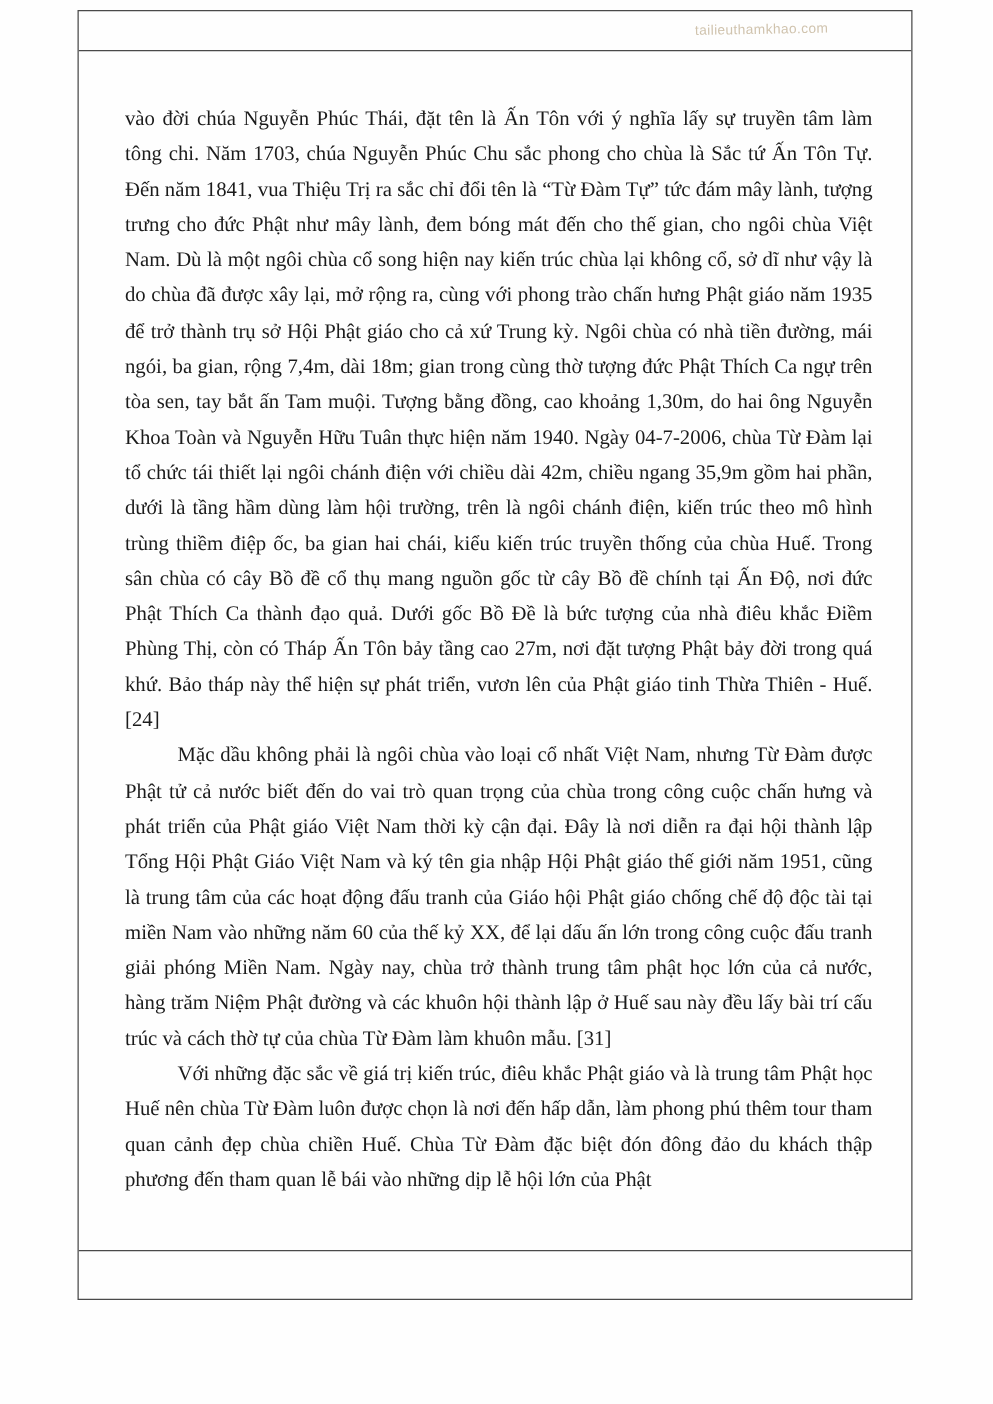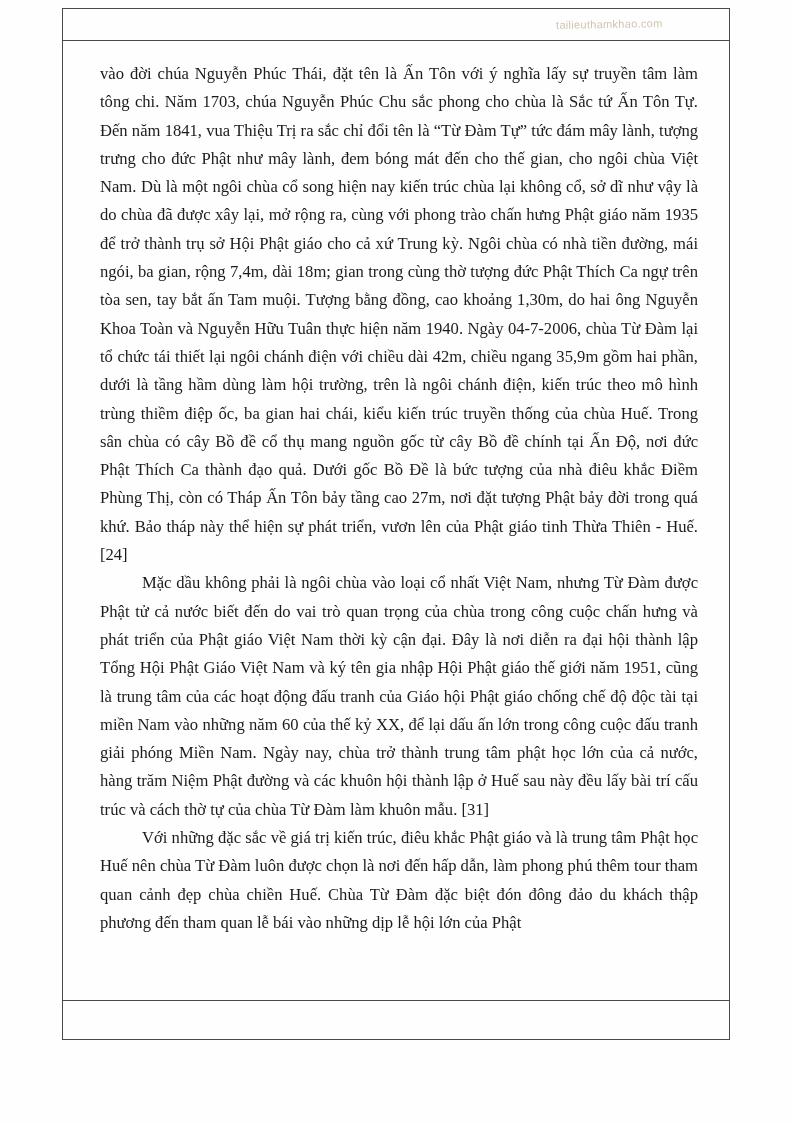--- a/index.html
+++ b/index.html
@@ -57,21 +57,21 @@
     font-family: "Liberation Sans", sans-serif;
     font-size: 11px;
     color: #c8b9a0;
     letter-spacing: 0.3px;
     opacity: 0.85;
     transform: rotate(-1deg);
   }
   .body-text {
     position: absolute;
     left: 100px;
-    top: 60px;
+    top: 81px;
     width: 598px;
     font-size: 16.6px;
     line-height: 28.3px;
     text-align: justify;
     color: #1b1b1b;
   }
   .body-text p {
     margin: 0;
   }
   .body-text p.indent {

